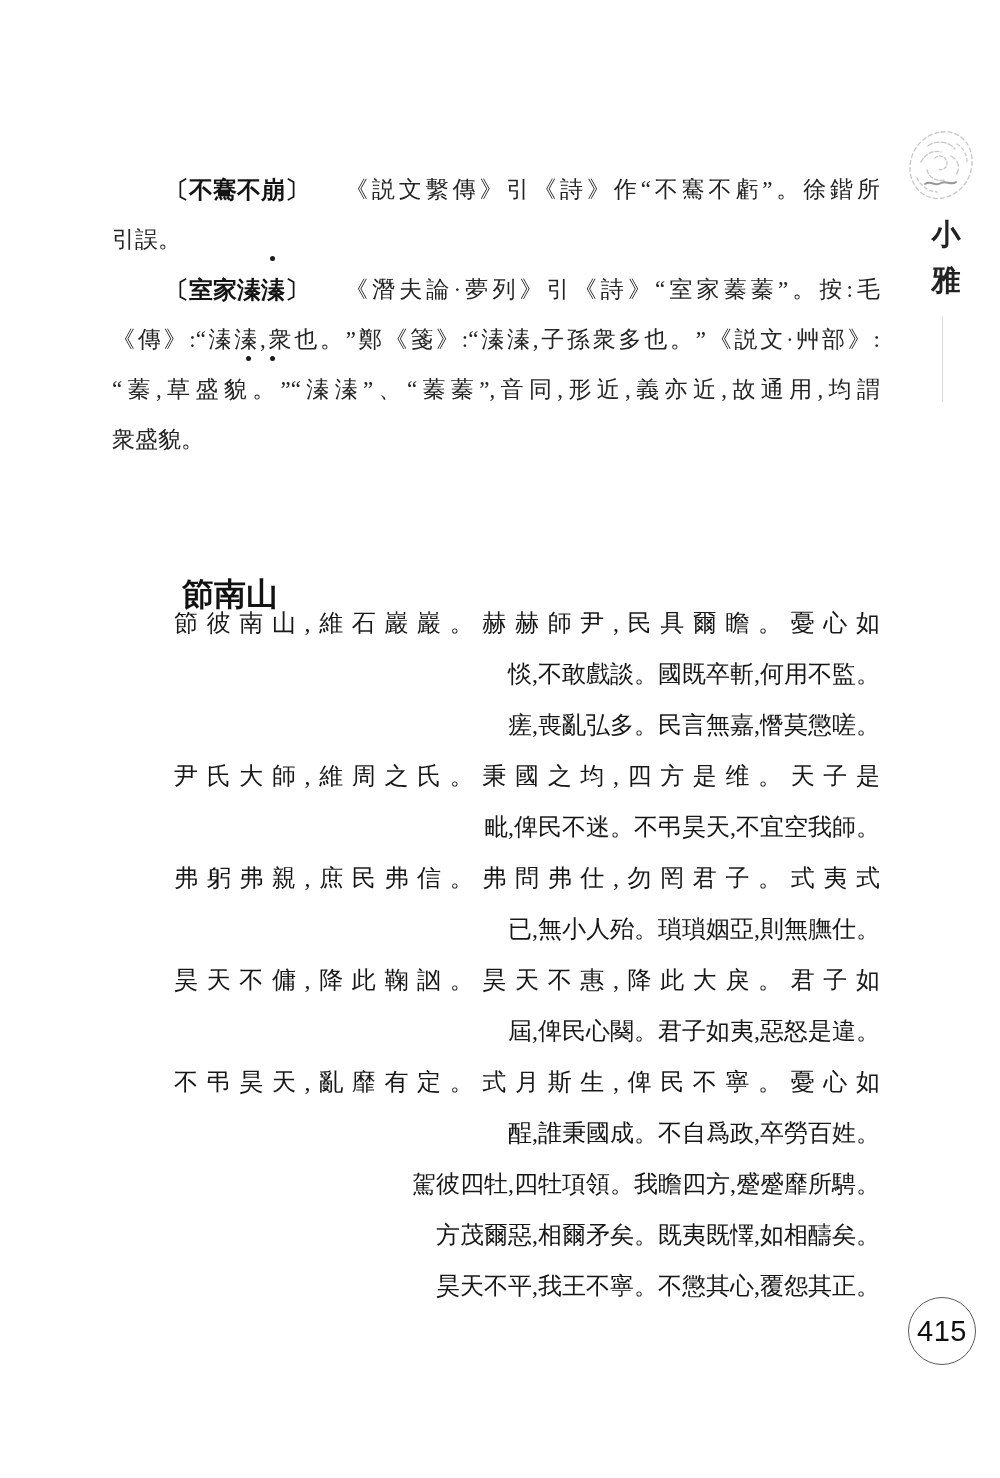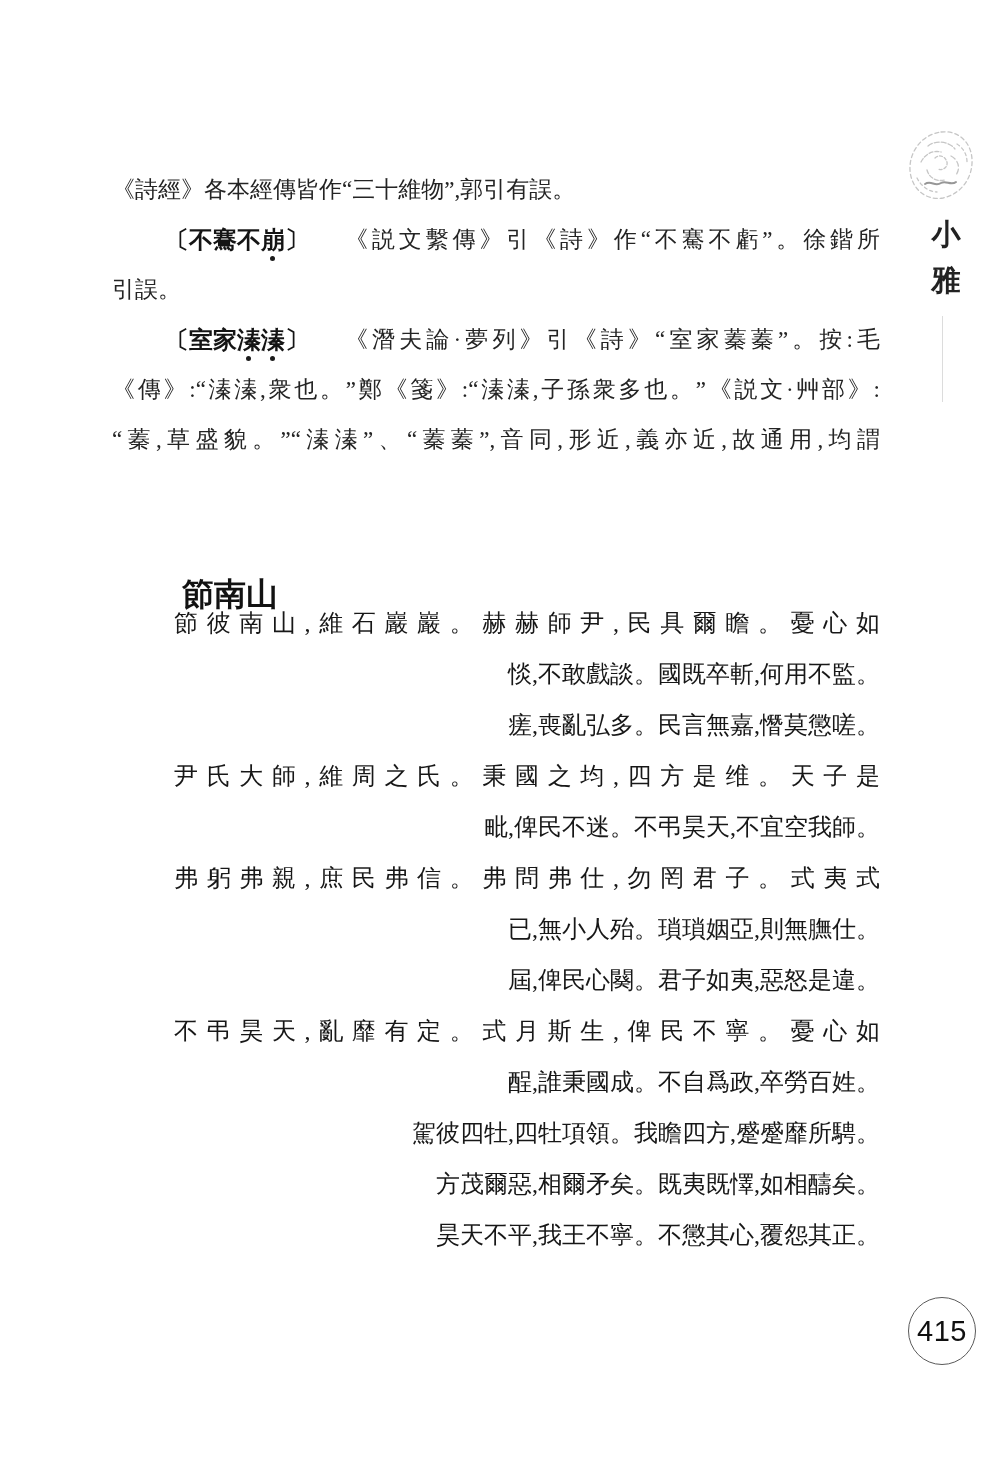--- a/index.html
+++ b/index.html
@@ -81,50 +81,51 @@
       <path d="M54 18 C60 22 64 28 64 36" stroke-dasharray="3 3"></path>
     </g>
     <path d="M22 58 C28 54 32 61 38 57 C43 54 48 60 53 56" fill="none" stroke="#979797" stroke-width="2" stroke-linecap="round"></path>
   </svg>
 
   <div class="mchar m1">小</div>
   <div class="mchar m2">雅</div>
   <div class="margin-line"></div>
 
   <div class="commentary">
-    <div class="cline">《詩經》各本經傳皆作“三十維物”,郭引有誤。</div>
 
     <div class="cline entry">
       <span class="hw">〔不騫不崩〕</span>
       <span class="et">《説文繫傳》引《詩》作“不騫不虧”。徐鍇所</span>
     </div>
     <div class="cline">引誤。</div>
 
     <div class="cline entry">
       <span class="hw">〔室家溱溱〕</span>
       <span class="et">《潛夫論·夢列》引《詩》“室家蓁蓁”。按:毛</span>
     </div>
     <div class="cline fill">《傳》:“溱溱,衆也。”鄭《箋》:“溱溱,子孫衆多也。”《説文·艸部》:</div>
     <div class="cline fill">“蓁,草盛貌。”“溱溱”、“蓁蓁”,音同,形近,義亦近,故通用,均謂</div>
+    <div class="cline">衆盛貌。</div>
   </div>
 
   <div class="emdot" style="left:270px;top:256px;"></div>
   <div class="emdot" style="left:246px;top:356px;"></div>
   <div class="emdot" style="left:270px;top:356px;"></div>
 
   <div class="title">節南山</div>
 
   <div class="poem">
     <div class="pline ind fill">節彼南山,維石巖巖。赫赫師尹,民具爾瞻。憂心如</div>
     <div class="pline">惔,不敢戲談。國既卒斬,何用不監。</div>
     <div class="pline">瘥,喪亂弘多。民言無嘉,憯莫懲嗟。</div>
     <div class="pline ind fill">尹氏大師,維周之氏。秉國之均,四方是维。天子是</div>
     <div class="pline">毗,俾民不迷。不弔昊天,不宜空我師。</div>
     <div class="pline ind fill">弗躬弗親,庶民弗信。弗問弗仕,勿罔君子。式夷式</div>
     <div class="pline">已,無小人殆。瑣瑣姻亞,則無膴仕。</div>
+    <div class="pline ind fill">昊天不傭,降此鞠訩。昊天不惠,降此大戾。君子如</div>
     <div class="pline">屆,俾民心闋。君子如夷,惡怒是違。</div>
     <div class="pline ind fill">不弔昊天,亂靡有定。式月斯生,俾民不寧。憂心如</div>
     <div class="pline">酲,誰秉國成。不自爲政,卒勞百姓。</div>
     <div class="pline ind">駕彼四牡,四牡項領。我瞻四方,蹙蹙靡所騁。</div>
     <div class="pline ind">方茂爾惡,相爾矛矣。既夷既懌,如相醻矣。</div>
     <div class="pline ind">昊天不平,我王不寧。不懲其心,覆怨其正。</div>
   </div>
 
   <div class="badge">
     <span>415</span>

